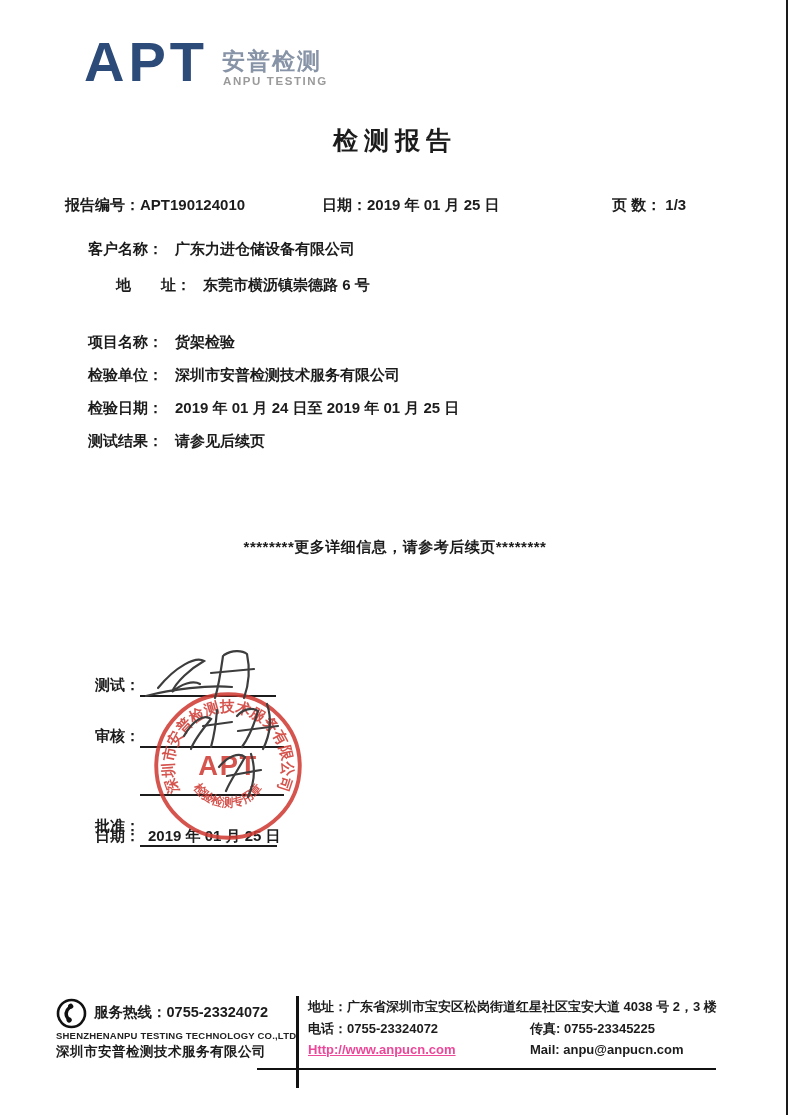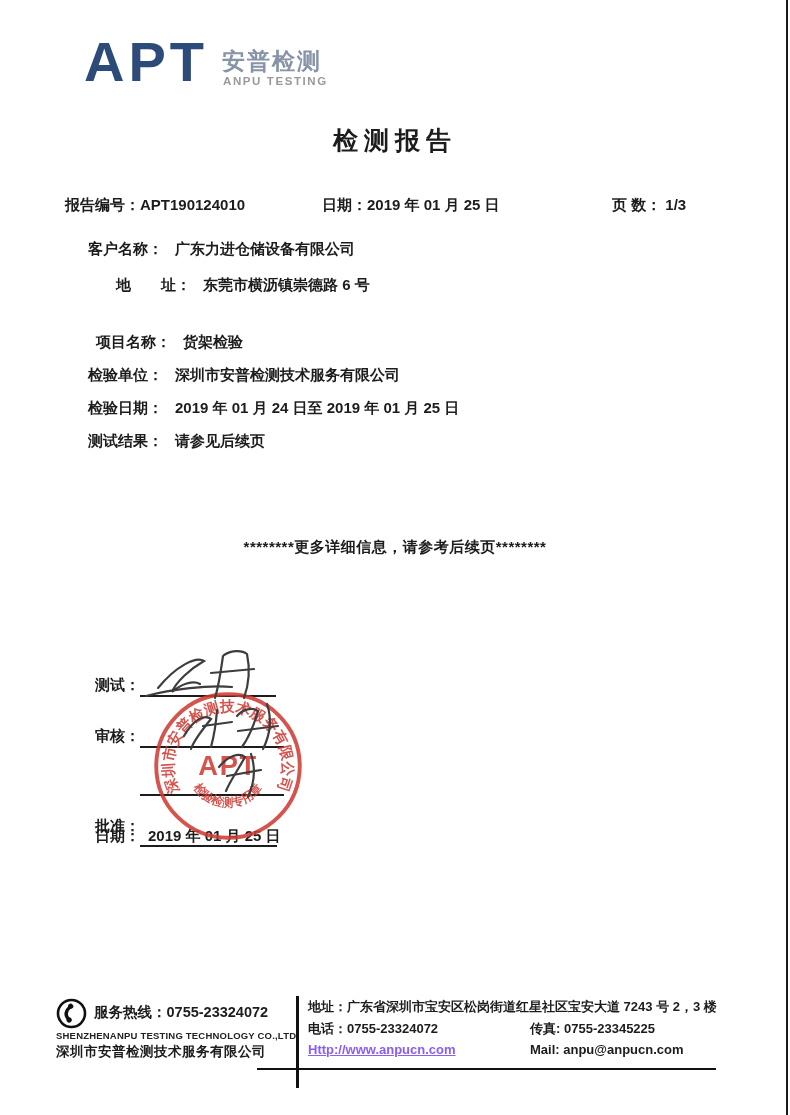--- a/index.html
+++ b/index.html
@@ -56,21 +56,21 @@
   .stamp-wrap{left:150px;top:688px;width:156px;height:156px;opacity:0.87;}
   .sig-wrap{left:80px;top:640px;width:270px;height:215px;}
   
   .ft{font-size:13px;font-weight:700;white-space:nowrap;}
   .ft-hotline{left:94px;top:1003px;font-size:14.5px;font-weight:700;white-space:nowrap;}
   .ft-co-en{left:56px;top:1030px;font-size:9.5px;font-weight:700;letter-spacing:0.2px;color:#222;}
   .ft-co-cn{left:56px;top:1043px;font-size:13.5px;font-weight:700;letter-spacing:0.5px;}
   .ft-divider{left:296px;top:996px;width:3px;height:92px;background:#111;}
   .ft-bottomline{left:257px;top:1068px;width:459px;height:2px;background:#111;}
   .scan-edge{left:786px;top:0;width:2px;height:1115px;background:#1a1a1a;}
-  .link{color:#8b5cf6;text-decoration:underline;}
+  .link{color:#ec4899;text-decoration:underline;}
   .phone-ico{left:56px;top:998px;width:31px;height:31px;}
 </style>
 </head>
 <body>
 
 <div class="page">
 
   <div class="abs logo-apt">APT</div>
   <div class="abs logo-cn">安普检测</div>
   <div class="abs logo-en">ANPU TESTING</div>
@@ -88,21 +88,21 @@
   </div>
 
   <div class="abs frow" style="top:240px;left:0;width:790px;height:18px;">
     <span class="lbl">客户名称：</span>
     <span class="val">广东力进仓储设备有限公司</span>
   </div>
   <div class="abs frow" style="top:276px;left:0;width:790px;height:18px;margin-left:28px;">
     <span class="lbl">地　　址：</span>
     <span class="val">东莞市横沥镇崇德路 6 号</span>
   </div>
-  <div class="abs frow" style="top:333px;left:8px;width:710px;height:18px;">
+  <div class="abs frow" style="top:333px;left:0;width:710px;height:18px;">
     <span class="lbl">项目名称：</span>
     <span class="val">货架检验</span>
   </div>
   <div class="abs frow" style="top:366px;left:0;width:656px;height:18px;">
     <span class="lbl">检验单位：</span>
     <span class="val">深圳市安普检测技术服务有限公司</span>
   </div>
   <div class="abs frow" style="top:399px;left:0;width:790px;height:18px;">
     <span class="lbl">检验日期：</span>
     <span class="val">2019 年 01 月 24 日至 2019 年 01 月 25 日</span>
@@ -175,21 +175,21 @@
   </svg>
   <div class="abs ft-hotline">
     <span>服务热线：</span><span>0755-23324072</span>
   </div>
   <div class="abs ft-co-en">SHENZHENANPU TESTING TECHNOLOGY CO.,LTD</div>
   <div class="abs ft-co-cn">深圳市安普检测技术服务有限公司</div>
 
   <div class="abs ft-divider"></div>
 
   <div class="abs ft" style="left:308px;top:998px;">
-    <span>地址：</span><span>广东省深圳市宝安区松岗街道红星社区宝安大道 7243 号 2，3 楼</span>
+    <span>地址：</span><span>广东省深圳市宝安区松岗街道红星社区宝安大道 4038 号 2，3 楼</span>
   </div>
   <div class="abs ft" style="left:308px;top:1020px;">
     <span>电话：</span><span>0755-23324072</span>
   </div>
   <div class="abs ft" style="left:530px;top:1020px;">
     <span>传真:</span> <span>0755-23345225</span>
   </div>
   <div class="abs ft link" style="left:308px;top:1042px;font-weight:600;">Http://www.anpucn.com</div>
   <div class="abs ft" style="left:530px;top:1042px;">
     <span>Mail:</span> <span>anpu@anpucn.com</span>

